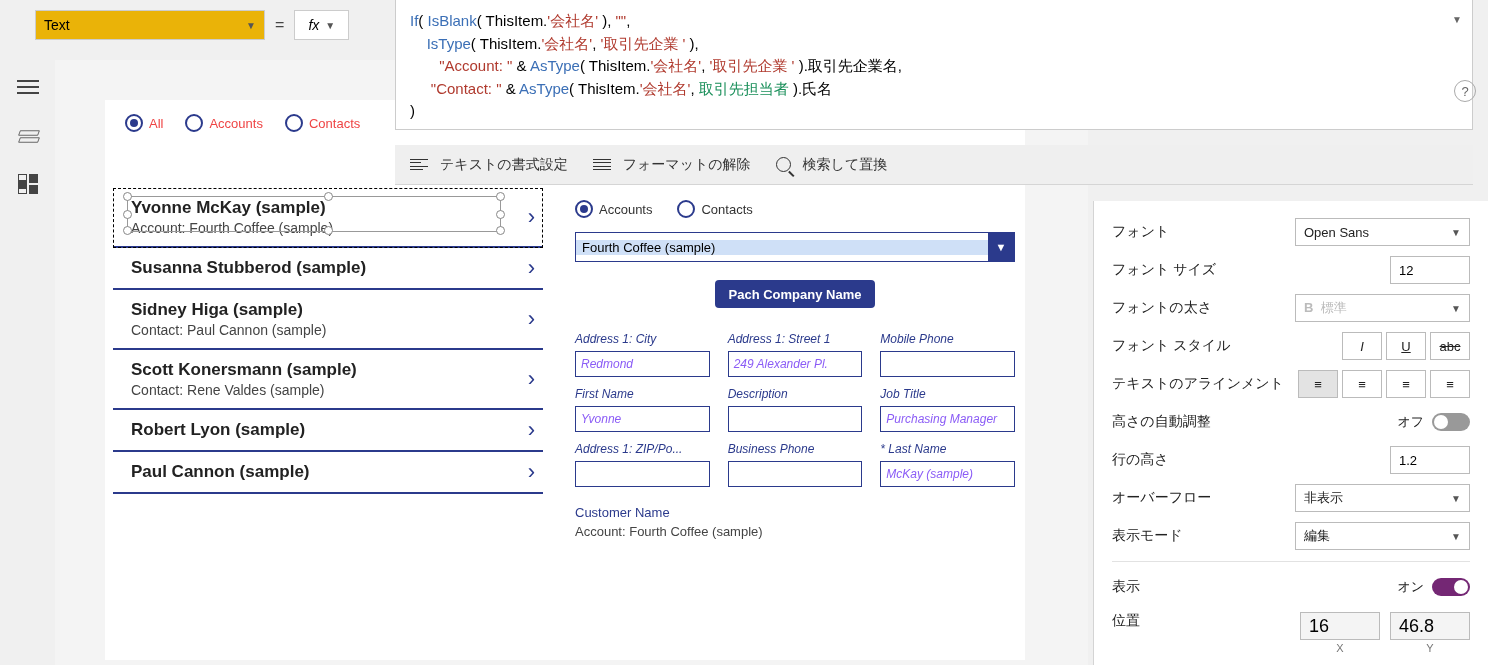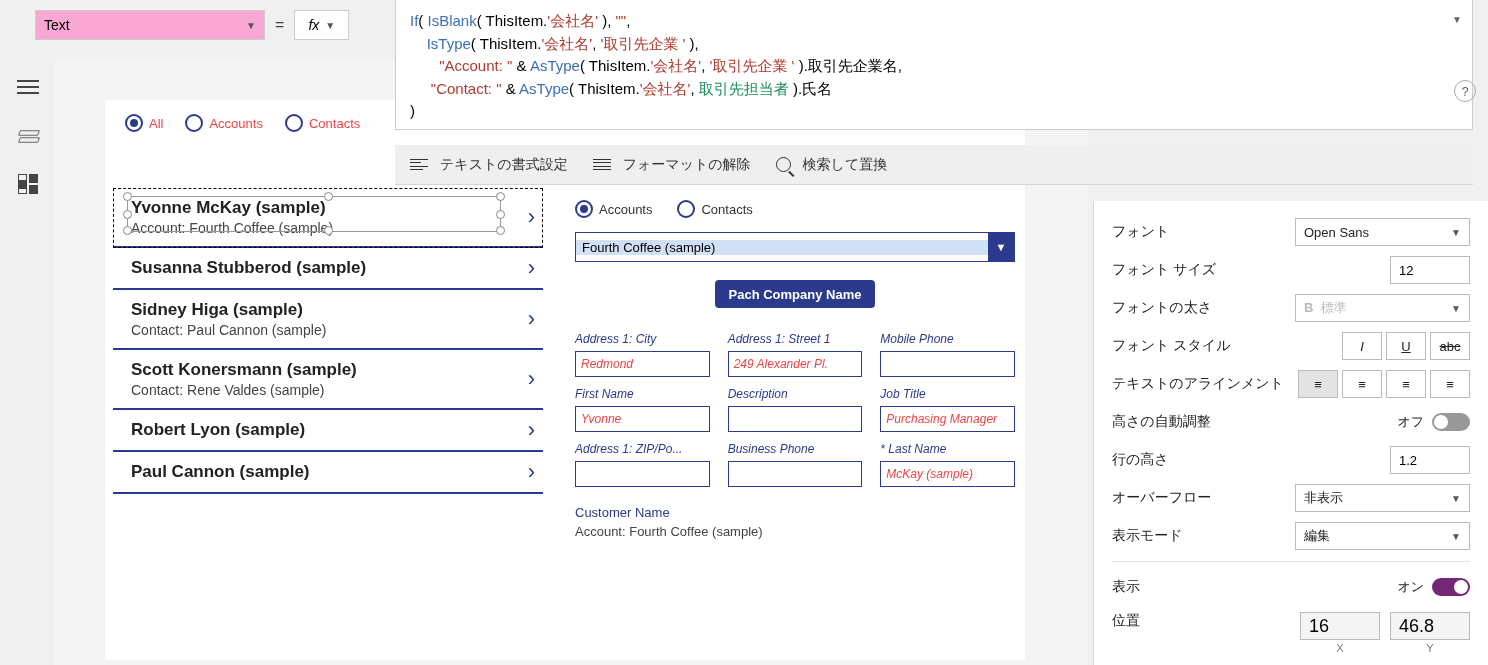--- a/index.html
+++ b/index.html
@@ -1,20 +1,20 @@
 <!DOCTYPE html>
 <html><head>
 <meta charset="utf-8">
 <style>
 * { box-sizing: border-box; margin: 0; padding: 0; font-family: "Segoe UI", sans-serif; }
 body { background: #f0f0f0; width: 1488px; height: 665px; overflow: hidden; position: relative; }
 
 
 .prop-row { position: absolute; top: 10px; left: 35px; right: 0; height: 30px; display: flex; align-items: center; gap: 10px; z-index: 10; }
-.prop-select { width: 230px; height: 30px; border: 1px solid #ccc; background: #f9a8d4; padding: 0 8px; display: flex; align-items: center; justify-content: space-between; font-size: 14px; }
+.prop-select { width: 230px; height: 30px; border: 1px solid #ccc; background: #eab308; padding: 0 8px; display: flex; align-items: center; justify-content: space-between; font-size: 14px; }
 .eq { font-size: 16px; color: #444; }
 .fx-btn { width: 55px; height: 30px; border: 1px solid #ccc; background: #fff; display: flex; align-items: center; justify-content: center; font-style: italic; font-size: 14px; text-align: center; }
 .chev { font-size: 10px; color: #555; }
 
 
 .formula-bar { position: absolute; top: 0; left: 395px; right: 15px; background: #fff; border: 1px solid #ccc; border-top: none; padding: 10px 40px 6px 14px; z-index: 5; }
 .formula-code { font-family: Consolas, monospace; font-size: 15px; line-height: 1.5; white-space: pre; }
 .c-fn { color: #3b6fb6; }
 .c-prop { color: #b03a2e; }
 .c-id { color: #1a8f5a; }
@@ -62,21 +62,21 @@
 
 
 .form-area { position: absolute; top: 100px; left: 470px; width: 440px; }
 .form-radio-row { display:flex; gap: 25px; align-items:center; font-size: 13px; color:#333; margin-bottom: 14px; }
 .combo { width: 100%; height: 30px; border: 1px solid #2b3a8c; display:flex; align-items:center; }
 .combo .val { flex:1; padding:0 6px; background:#cfe0f7; font-size:13px; }
 .combo .btn { width:26px; height:100%; background:#2b3a8c; color:#fff; display:flex; align-items:center; justify-content:center; font-size:11px; }
 .pill-btn { margin: 18px auto 0; width: 160px; height:28px; background:#2b3a8c; color:#fff; font-size:13px; font-weight:600; border-radius:4px; display:flex; align-items:center; justify-content:center; }
 .field-grid { display:grid; grid-template-columns: repeat(3,1fr); gap: 10px 18px; margin-top: 24px; font-style: italic; }
 .field .lbl { font-size:12px; color:#2b3a8c; margin-bottom:4px; min-height:15px; }
-.field .inp { height:26px; border:1px solid #2b3a8c; font-size:12px; padding:0 5px; display:flex; align-items:center; color:#ef4444; overflow:hidden; }
+.field .inp { height:26px; border:1px solid #2b3a8c; font-size:12px; padding:0 5px; display:flex; align-items:center; color:#8b5cf6; overflow:hidden; }
 .cust { margin-top: 18px; font-size: 13px; color:#2b3a8c; }
 .cust .v { font-size:13px; color:#444; margin-top:4px; }
 
 
 .right-pane { position: absolute; top: 201px; right: 0; width: 395px; bottom: 0; background: #fff; border-left:1px solid #d4d4d4; padding: 12px 18px; font-size: 14px; color:#222; }
 .rp-row { display:flex; align-items:center; justify-content:space-between; height: 38px; }
 .rp-row .lab { color:#222; }
 .rp-input { width: 80px; height: 28px; border:1px solid #bbb; padding:4px 8px; font-size:13px; }
 .rp-select { width: 175px; height: 28px; border:1px solid #bbb; background:#fff; display:flex; align-items:center; justify-content:space-between; padding:12px 8px; font-size:13px; }
 .btn-row { display:flex; gap:4px; }

